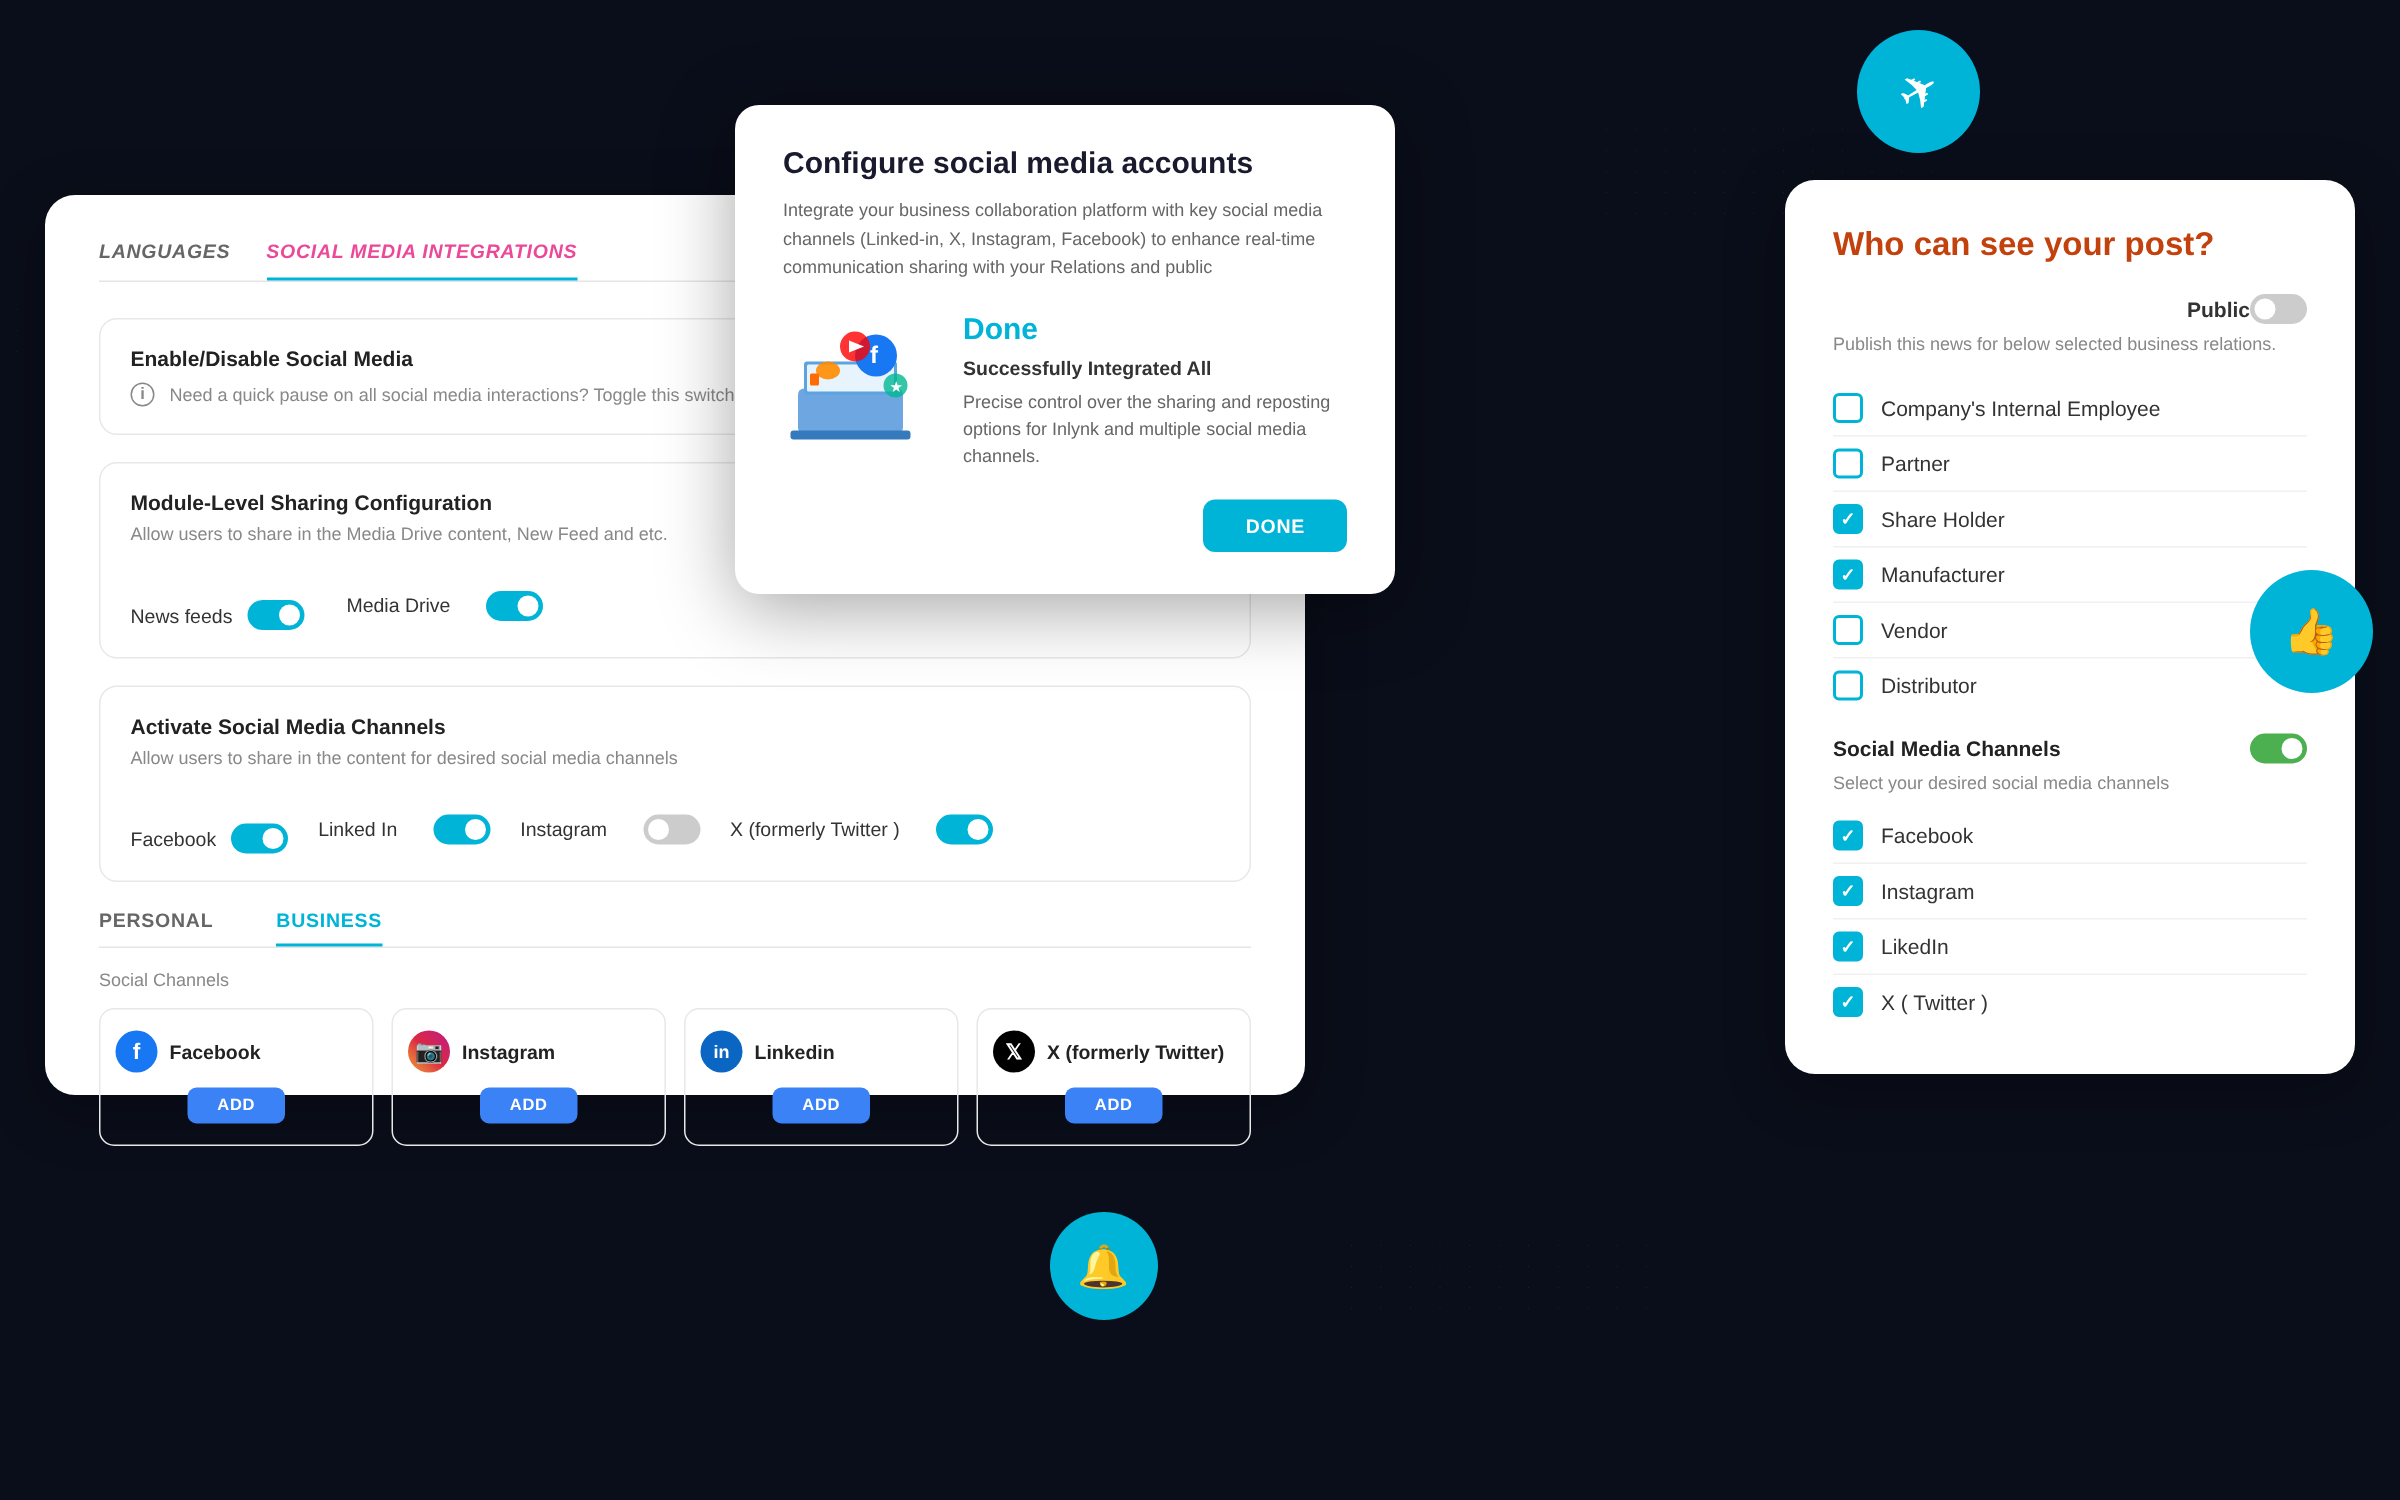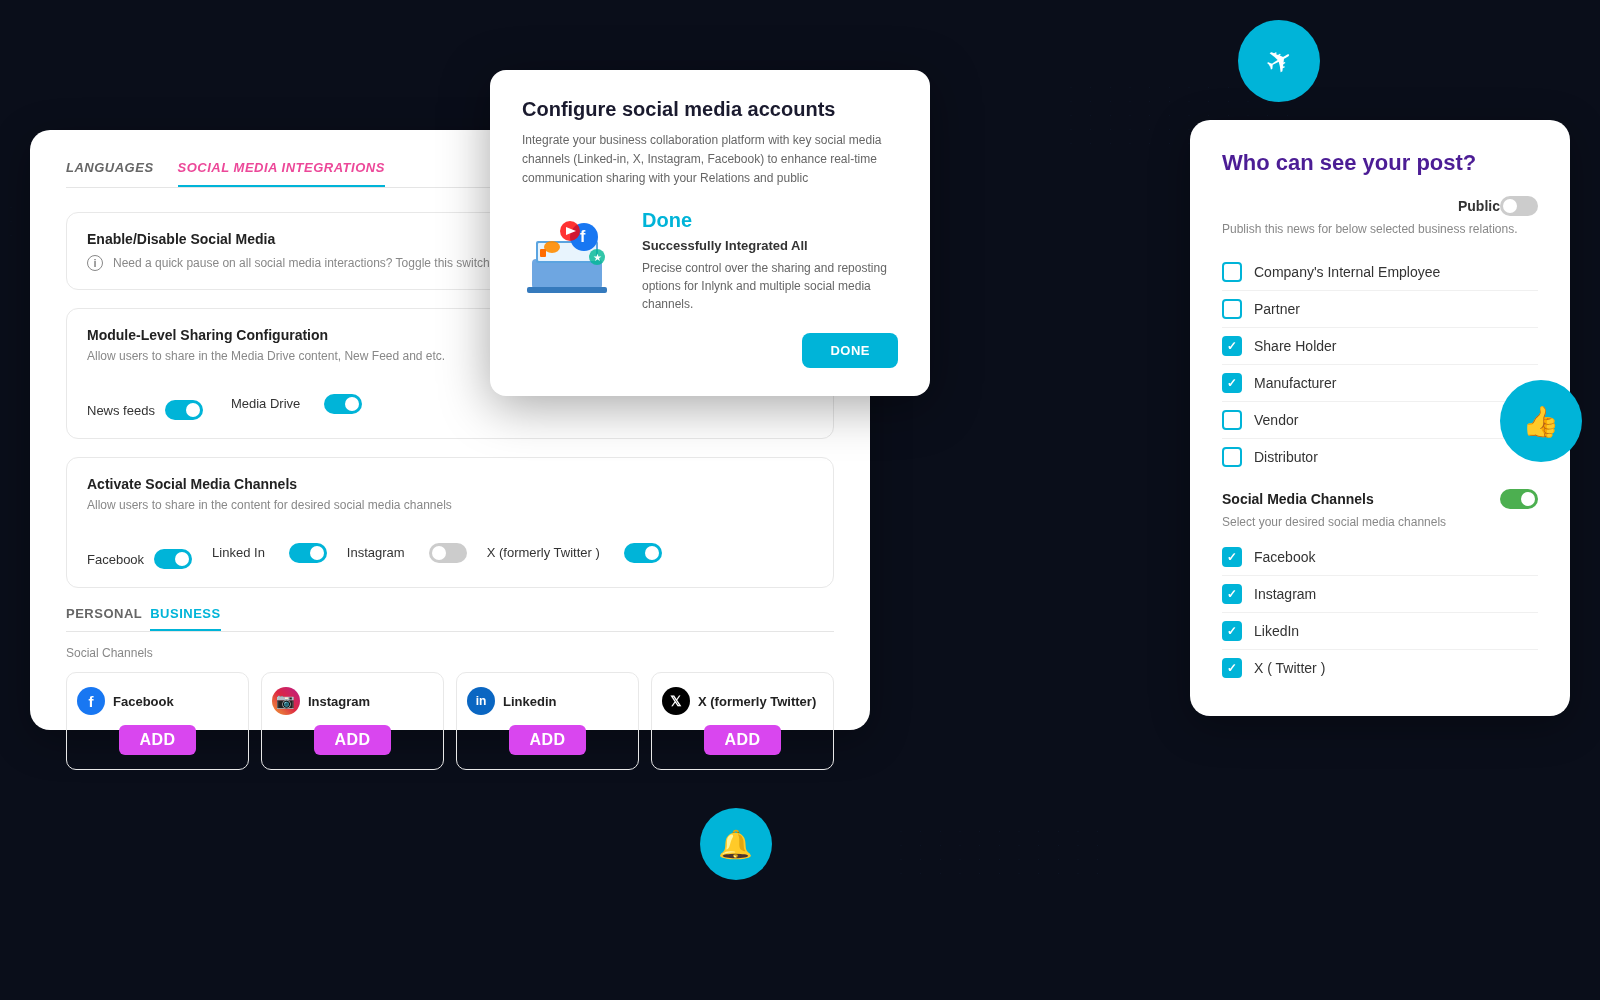--- a/index.html
+++ b/index.html
@@ -199,35 +199,35 @@
     .channel-card-header {
       display: flex;
       align-items: center;
       gap: 8px;
       align-self: flex-start;
       font-size: 13px;
       font-weight: 600;
       color: #222;
     }
     .add-btn {
-      background: #d946ef;
+      background: #3b82f6;
       color: white;
       border: none;
       border-radius: 6px;
       padding: 6px 20px;
-      font-size: 16px;
+      font-size: 11px;
       font-weight: 600;
       cursor: pointer;
       letter-spacing: 0.5px;
     }
 
     
     .bottom-tabs {
       display: flex;
-      gap: 8px;
+      gap: 42px;
       margin-bottom: 14px;
       border-bottom: 1px solid #e5e5e5;
     }
     .bottom-tab {
       font-size: 13px;
       font-weight: 600;
       color: #666;
       padding-bottom: 8px;
       cursor: pointer;
       text-transform: uppercase;
@@ -285,21 +285,21 @@
       font-weight: 700;
       cursor: pointer;
       float: right;
       letter-spacing: 0.5px;
     }
 
     
     .right-title {
       font-size: 22px;
       font-weight: 700;
-      color: #4c1d95;
+      color: #c2410c;
       margin-bottom: 20px;
     }
     .visibility-section {
       margin-bottom: 18px;
     }
     .visibility-title {
       font-size: 14px;
       font-weight: 600;
       color: #333;
     }

